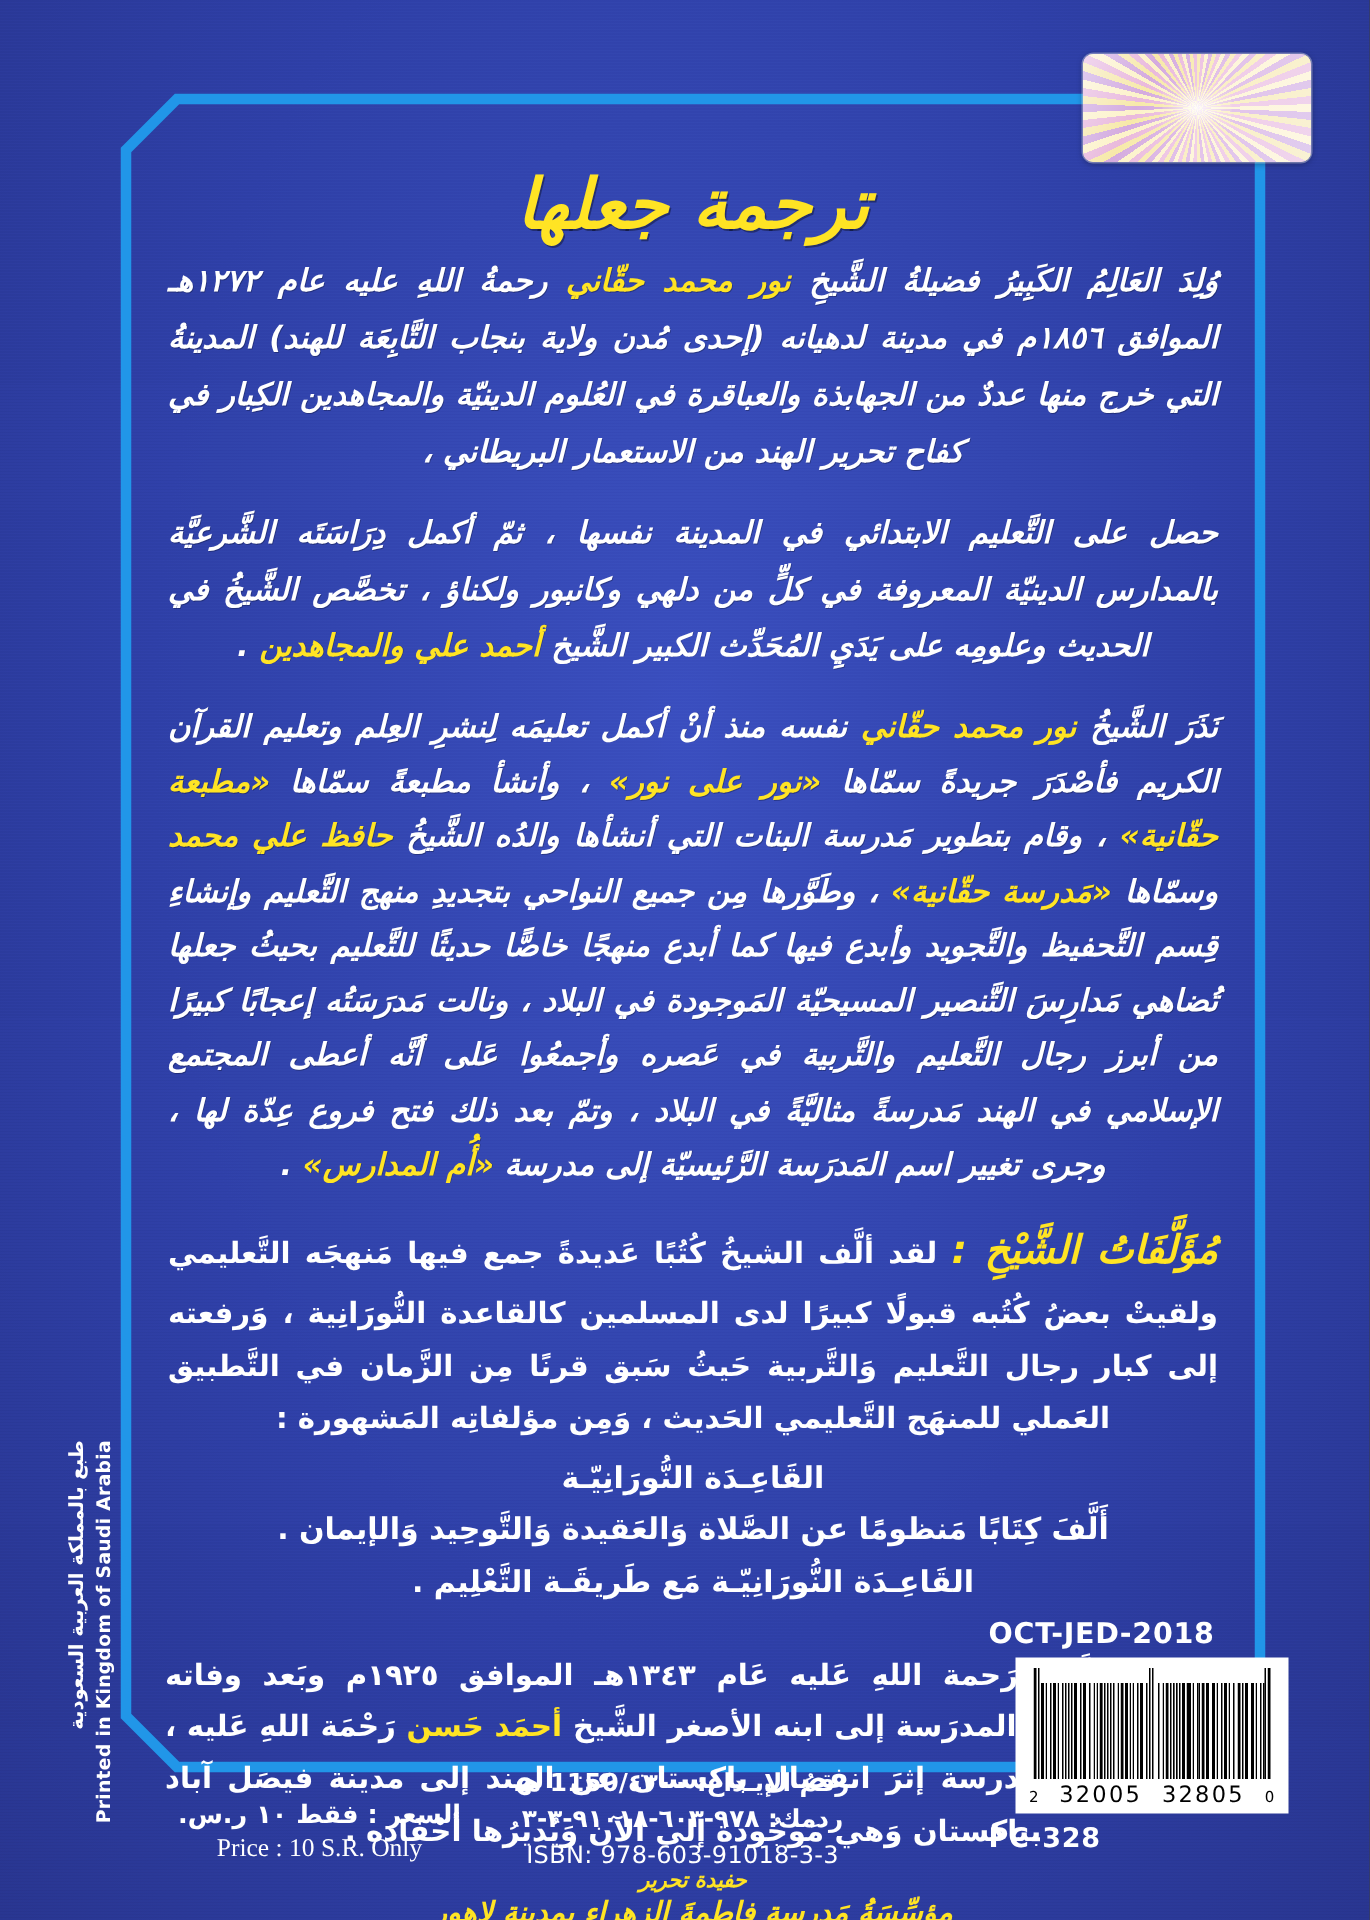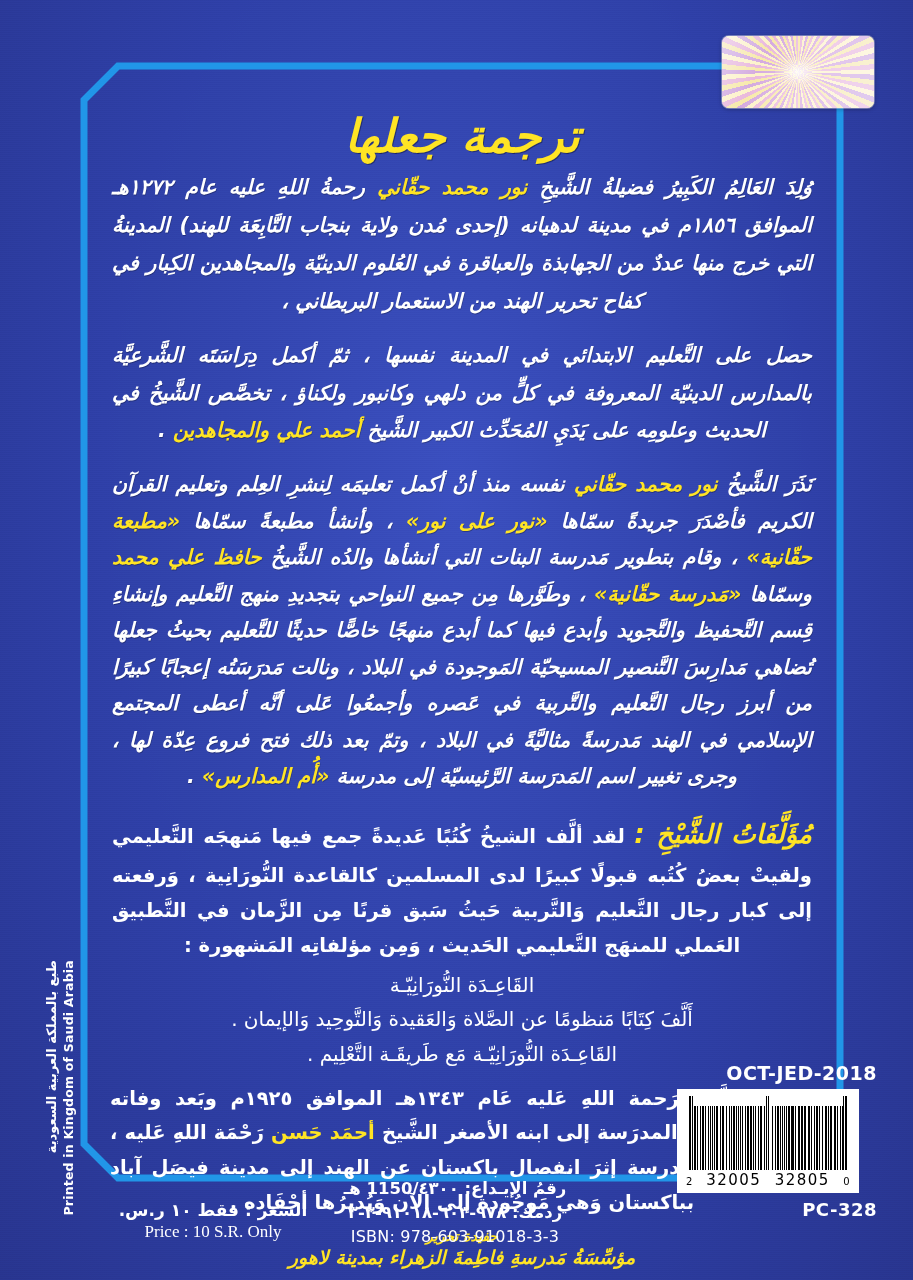--- a/index.html
+++ b/index.html
@@ -136,22 +136,22 @@
     font-style: italic;
     letter-spacing: .5px;
   }
 
   .book-list {
     direction: rtl;
     color: #ffffff;
     font-size: 20px;
     line-height: 1.68;
     text-align: center;
-    font-weight: 400;
-    margin: 2px 0 10px;
+    font-weight: 700;
+    margin: 2px 0 28px;
     letter-spacing: .6px;
   }
   .book-list div { margin: 1px 0; }
 
   .closing {
     direction: rtl;
     color: #ffffff;
     font-size: 19.5px;
     line-height: 1.78;
     text-align: justify;
@@ -209,24 +209,24 @@
     color: #ffffff;
     font-size: 12.5px;
     font-weight: 700;
     letter-spacing: .2px;
   }
 
   
   .barcode-block {
     position: absolute;
     right: 36px;
-    bottom: 60px;
+    bottom: 44px;
     width: 218px;
     z-index: 6;
-    text-align: right;
+    text-align: left;
   }
   .barcode-date {
     color: #ffffff;
     font-size: 19px;
     font-weight: 700;
     letter-spacing: .5px;
     margin-bottom: 5px;
   }
   .barcode-box {
     background: #ffffff;

